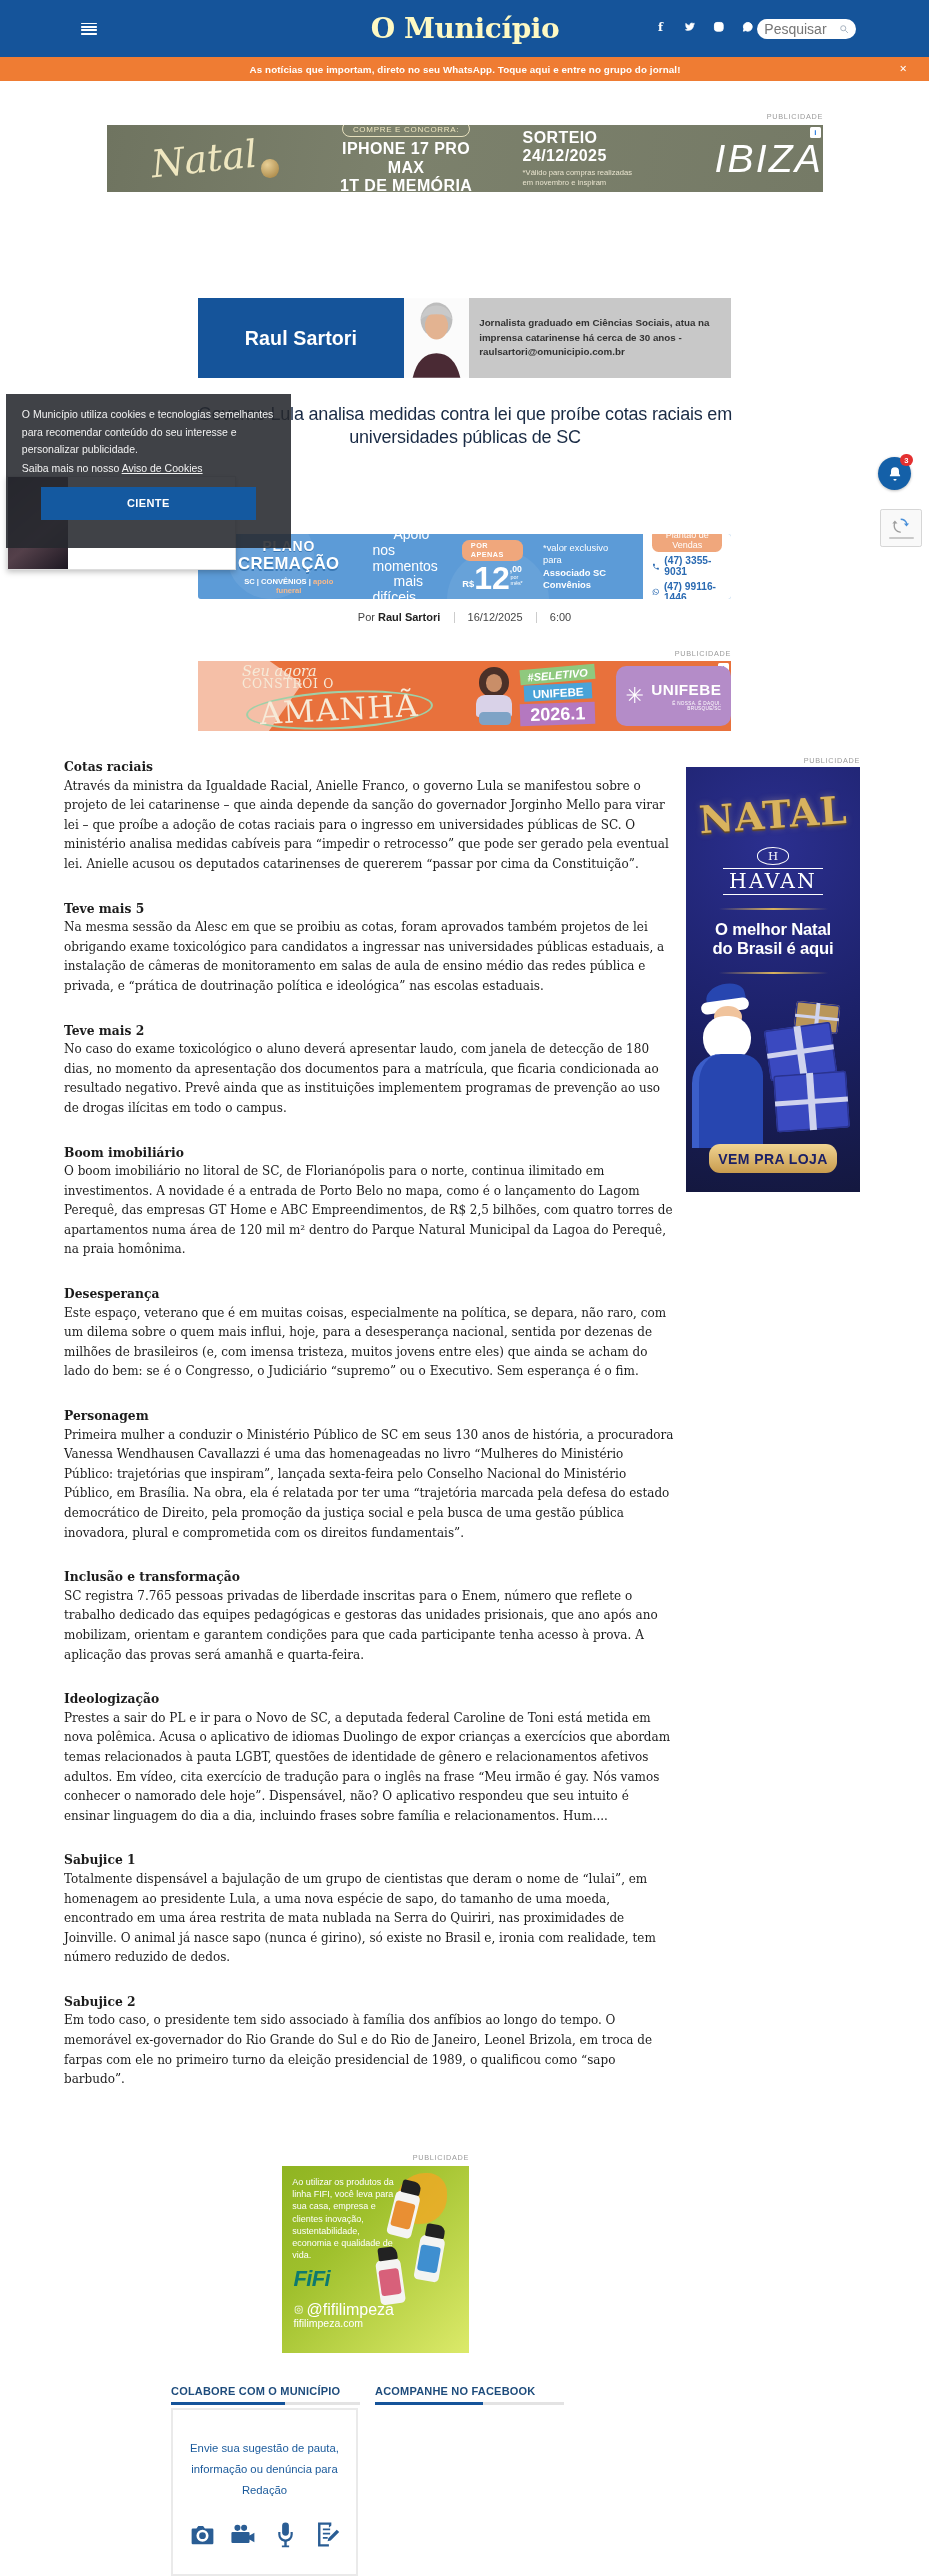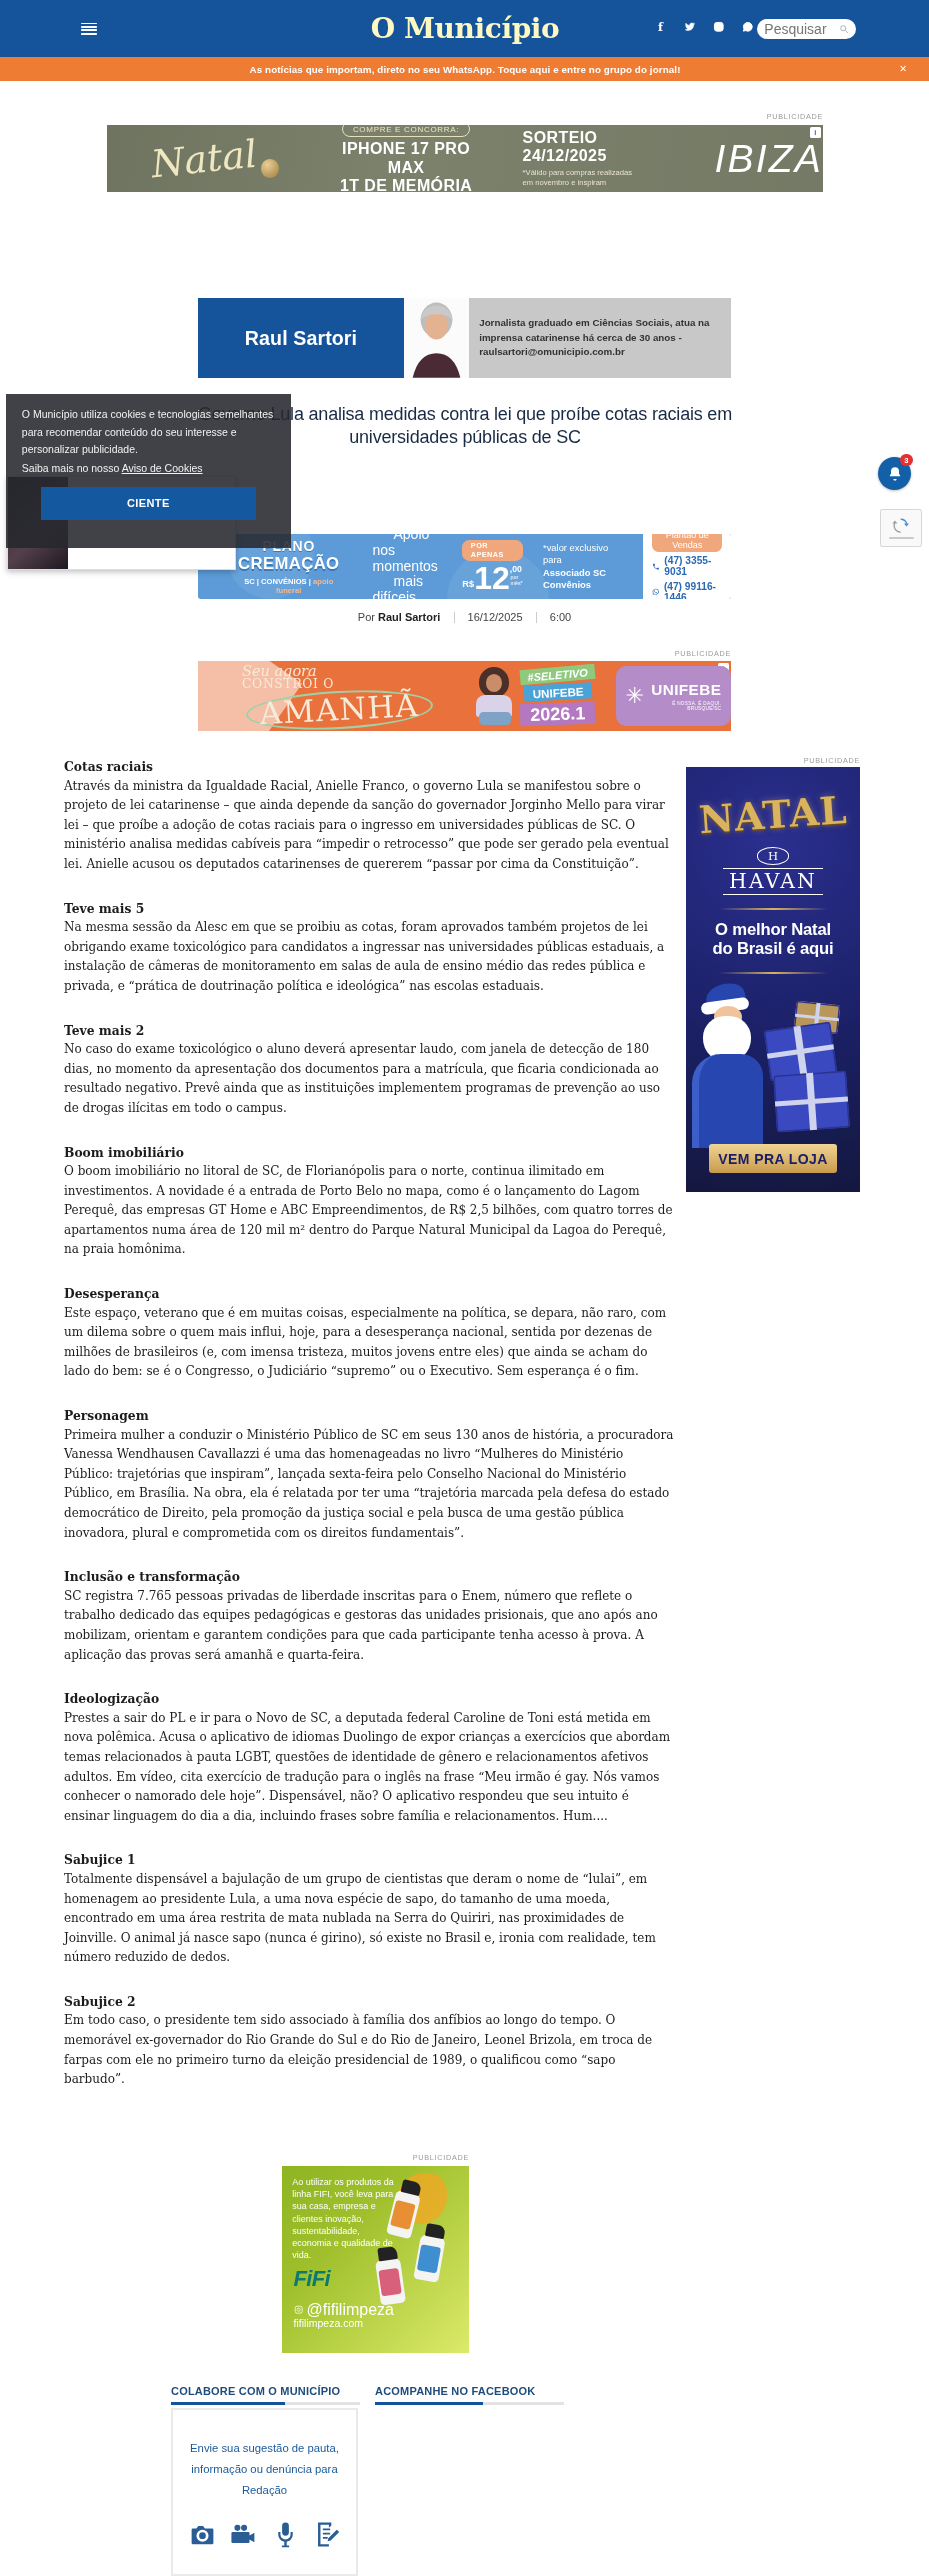--- a/index.html
+++ b/index.html
@@ -166,21 +166,21 @@
   .santa-hat-rim{position:absolute;left:14.5px;top:19px;width:48px;height:11.6px;background:#fff;border-radius:5.8px;transform:rotate(-8deg);}
   .santa-face{position:absolute;left:28px;top:25px;width:28px;height:22px;border-radius:50%;background:#f0c39c;}
   .santa-beard{position:absolute;left:17.4px;top:35px;width:48px;height:46px;border-radius:46% 46% 50% 50%;background:#fff;}
   .santa-body{position:absolute;left:5.8px;top:73px;width:71px;height:94px;border-radius:29px 22px 0 0;background:#2746b0;border-left:7.3px solid #3b5ec9;}
   .gift{position:absolute;border-radius:2.9px;background:#3a49c0;box-shadow:inset 0 0 0 1.5px #2a338f;}
   .gift::before{content:"";position:absolute;left:45%;top:0;width:10%;height:100%;background:#cfd3ee;}
   .gift::after{content:"";position:absolute;top:45%;left:0;height:10%;width:100%;background:#cfd3ee;}
   .g1{left:81px;top:45px;width:67px;height:51px;transform:rotate(-8deg);}
   .g2{left:89px;top:92px;width:73px;height:57px;transform:rotate(-4deg);}
   .g3{left:109px;top:22px;width:44px;height:29px;transform:rotate(6deg);background:#b9965a;}
-  .hv-btn{position:absolute;bottom:19px;left:50%;transform:translateX(-50%);width:128px;height:29px;border:none;border-radius:3px;
+  .hv-btn{position:absolute;bottom:19px;left:50%;transform:translateX(-50%);width:128px;height:29px;border:none;border-radius:11px;
     background:linear-gradient(180deg,#f0d492,#c89b4e);color:#1b2066;font-weight:bold;font-size:14px;letter-spacing:0.4px;cursor:pointer;font-family:"Liberation Sans",sans-serif;}
 
   
   .ad-fifi{position:absolute;top:2166px;left:282px;width:187px;height:187px;
     background:linear-gradient(135deg,#8fb422 0%,var(--fifi-a) 35%,var(--fifi-b) 100%);overflow:hidden;cursor:pointer;}
   .fifi-txt{margin:10.2px 0 0 10.2px;width:109px;color:#fff;font-size:9px;line-height:1.35;}
   .fifi-logo{position:absolute;left:11.6px;top:100px;color:#0e7a6e;font-weight:bold;font-style:italic;font-size:22px;letter-spacing:-0.7px;}
   .fifi-ig{position:absolute;left:11.6px;top:135px;color:#fff;font-size:16px;display:flex;align-items:center;gap:3.6px;}
   .fifi-ig svg{width:9.4px;height:9.4px;stroke:#fff;fill:none;stroke-width:2;}
   .fifi-site{position:absolute;left:11.6px;top:151px;color:#fff;font-size:10.5px;}

